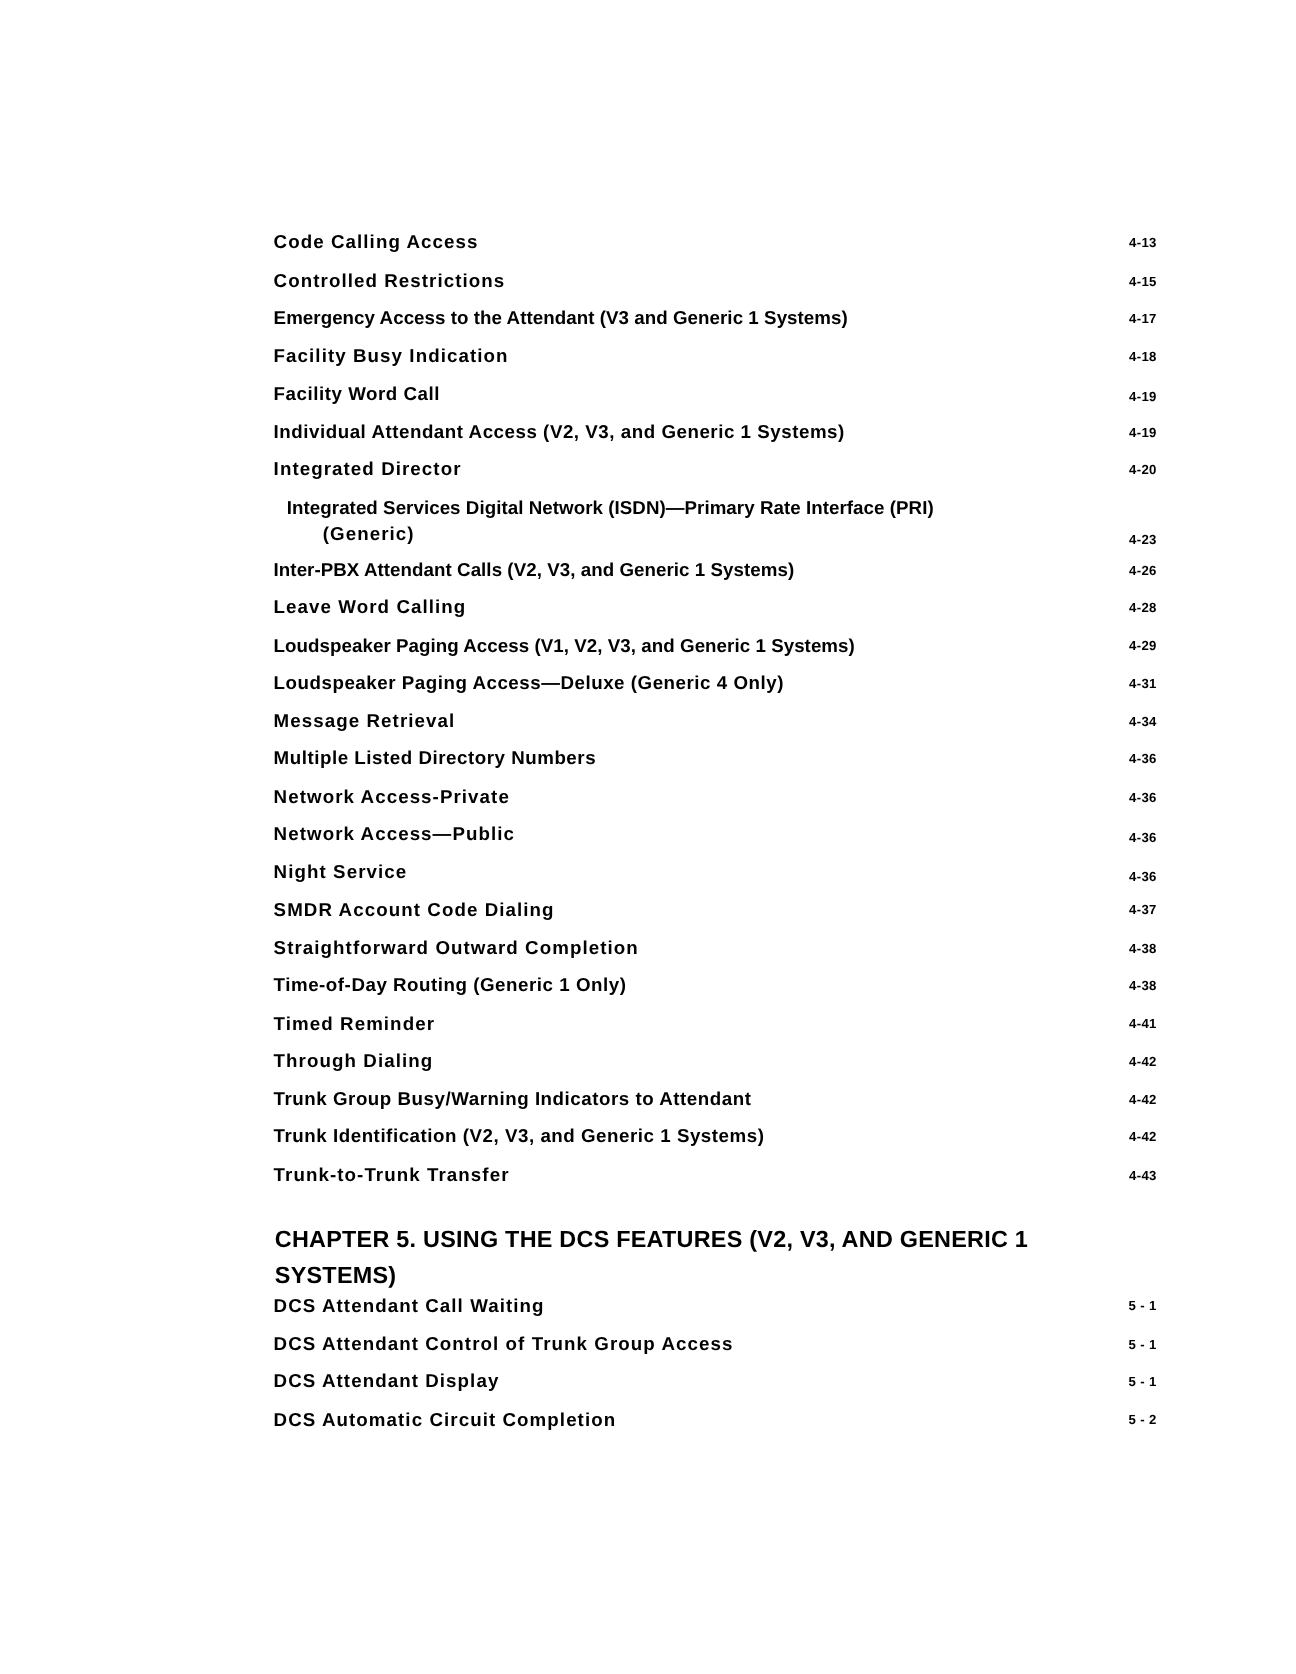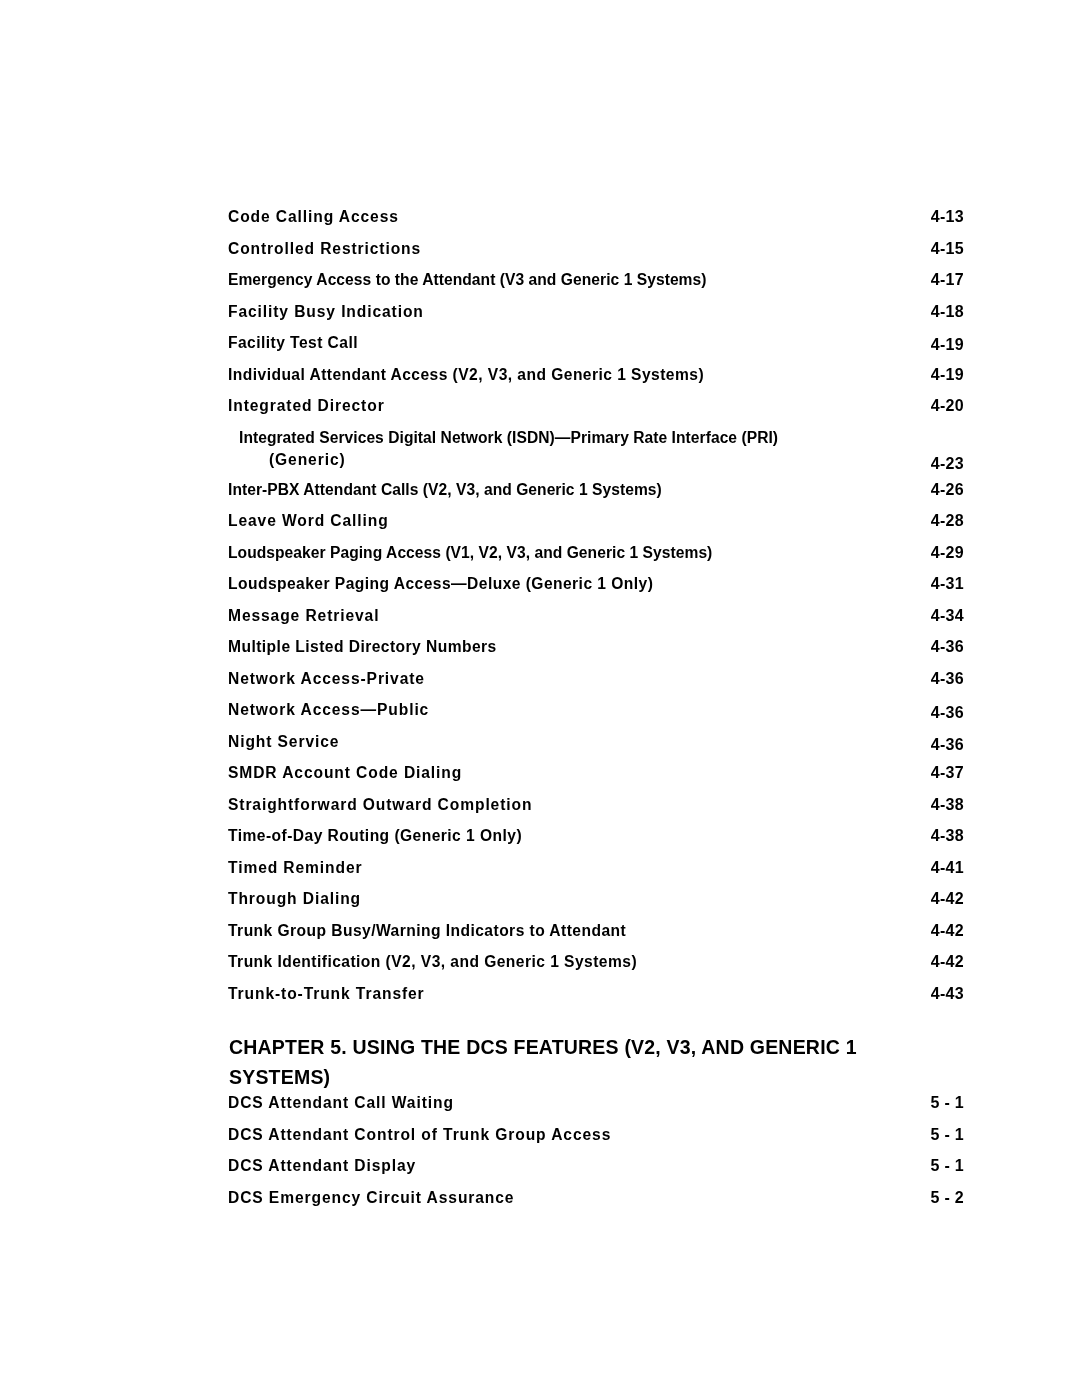--- a/index.html
+++ b/index.html
@@ -12,21 +12,21 @@
     height: 1395px;
     position: relative;
     font-family: "Liberation Sans", sans-serif;
     color: #000000;
     -webkit-font-smoothing: none;
   }
 
   
   #page {
     position: absolute;
-    left: 0; top: 14px;
+    left: 0; top: 0;
     width: 1080px;
     height: 1239px;
     overflow: hidden;
   }
 
   
   .toc-list {
     position: absolute;
     left: 228px;
     top: 192px;
@@ -51,21 +51,21 @@
   }
 
   
   .toc-row.tight .toc-title { letter-spacing: 0.05px; }
   .toc-row.semi  .toc-title { letter-spacing: 0.45px; }
 
   .toc-page {
     position: absolute;
     right: 0;
     top: 0;
-    font-size: 16px;
+    font-size: 11px;
     font-weight: bold;
     line-height: 22px;
     letter-spacing: 0.3px;
     white-space: nowrap;
     text-align: center;
   }
 
   
   .toc-row.two-line { height: 52px; margin-left: 11px; }
   .toc-row.two-line .toc-title {
@@ -134,21 +134,21 @@
       <span class="toc-title">Emergency Access to the Attendant (V3 and Generic 1 Systems)</span>
       <span class="toc-page">4-17</span>
     </div>
 
     <div class="toc-row">
       <span class="toc-title">Facility  Busy  Indication</span>
       <span class="toc-page">4-18</span>
     </div>
 
     <div class="toc-row semi n1">
-      <span class="toc-title">Facility Test Call</span>
+      <span class="toc-title">Facility Word Call</span>
       <span class="toc-page">4-19</span>
     </div>
 
     <div class="toc-row semi">
       <span class="toc-title">Individual  Attendant  Access  (V2,  V3,  and  Generic  1  Systems)</span>
       <span class="toc-page">4-19</span>
     </div>
 
     <div class="toc-row">
       <span class="toc-title">Integrated  Director</span>
@@ -172,21 +172,21 @@
       <span class="toc-title">Leave  Word  Calling</span>
       <span class="toc-page">4-28</span>
     </div>
 
     <div class="toc-row tight">
       <span class="toc-title">Loudspeaker Paging Access (V1, V2, V3, and Generic 1 Systems)</span>
       <span class="toc-page">4-29</span>
     </div>
 
     <div class="toc-row semi">
-      <span class="toc-title">Loudspeaker  Paging  Access—Deluxe  (Generic  1  Only)</span>
+      <span class="toc-title">Loudspeaker  Paging  Access—Deluxe  (Generic  4  Only)</span>
       <span class="toc-page">4-31</span>
     </div>
 
     <div class="toc-row">
       <span class="toc-title">Message  Retrieval</span>
       <span class="toc-page">4-34</span>
     </div>
 
     <div class="toc-row semi">
       <span class="toc-title">Multiple Listed Directory Numbers</span>
@@ -263,21 +263,21 @@
       <span class="toc-title">DCS  Attendant  Control  of  Trunk  Group  Access</span>
       <span class="toc-page">5 - 1</span>
     </div>
 
     <div class="toc-row">
       <span class="toc-title">DCS  Attendant  Display</span>
       <span class="toc-page">5 - 1</span>
     </div>
 
     <div class="toc-row">
-      <span class="toc-title">DCS  Emergency  Circuit  Assurance</span>
+      <span class="toc-title">DCS  Automatic  Circuit  Completion</span>
       <span class="toc-page">5 - 2</span>
     </div>
 
   </div>
 
   <div class="folio">-ii-</div>
 
 </div>
 
 </body></html>

